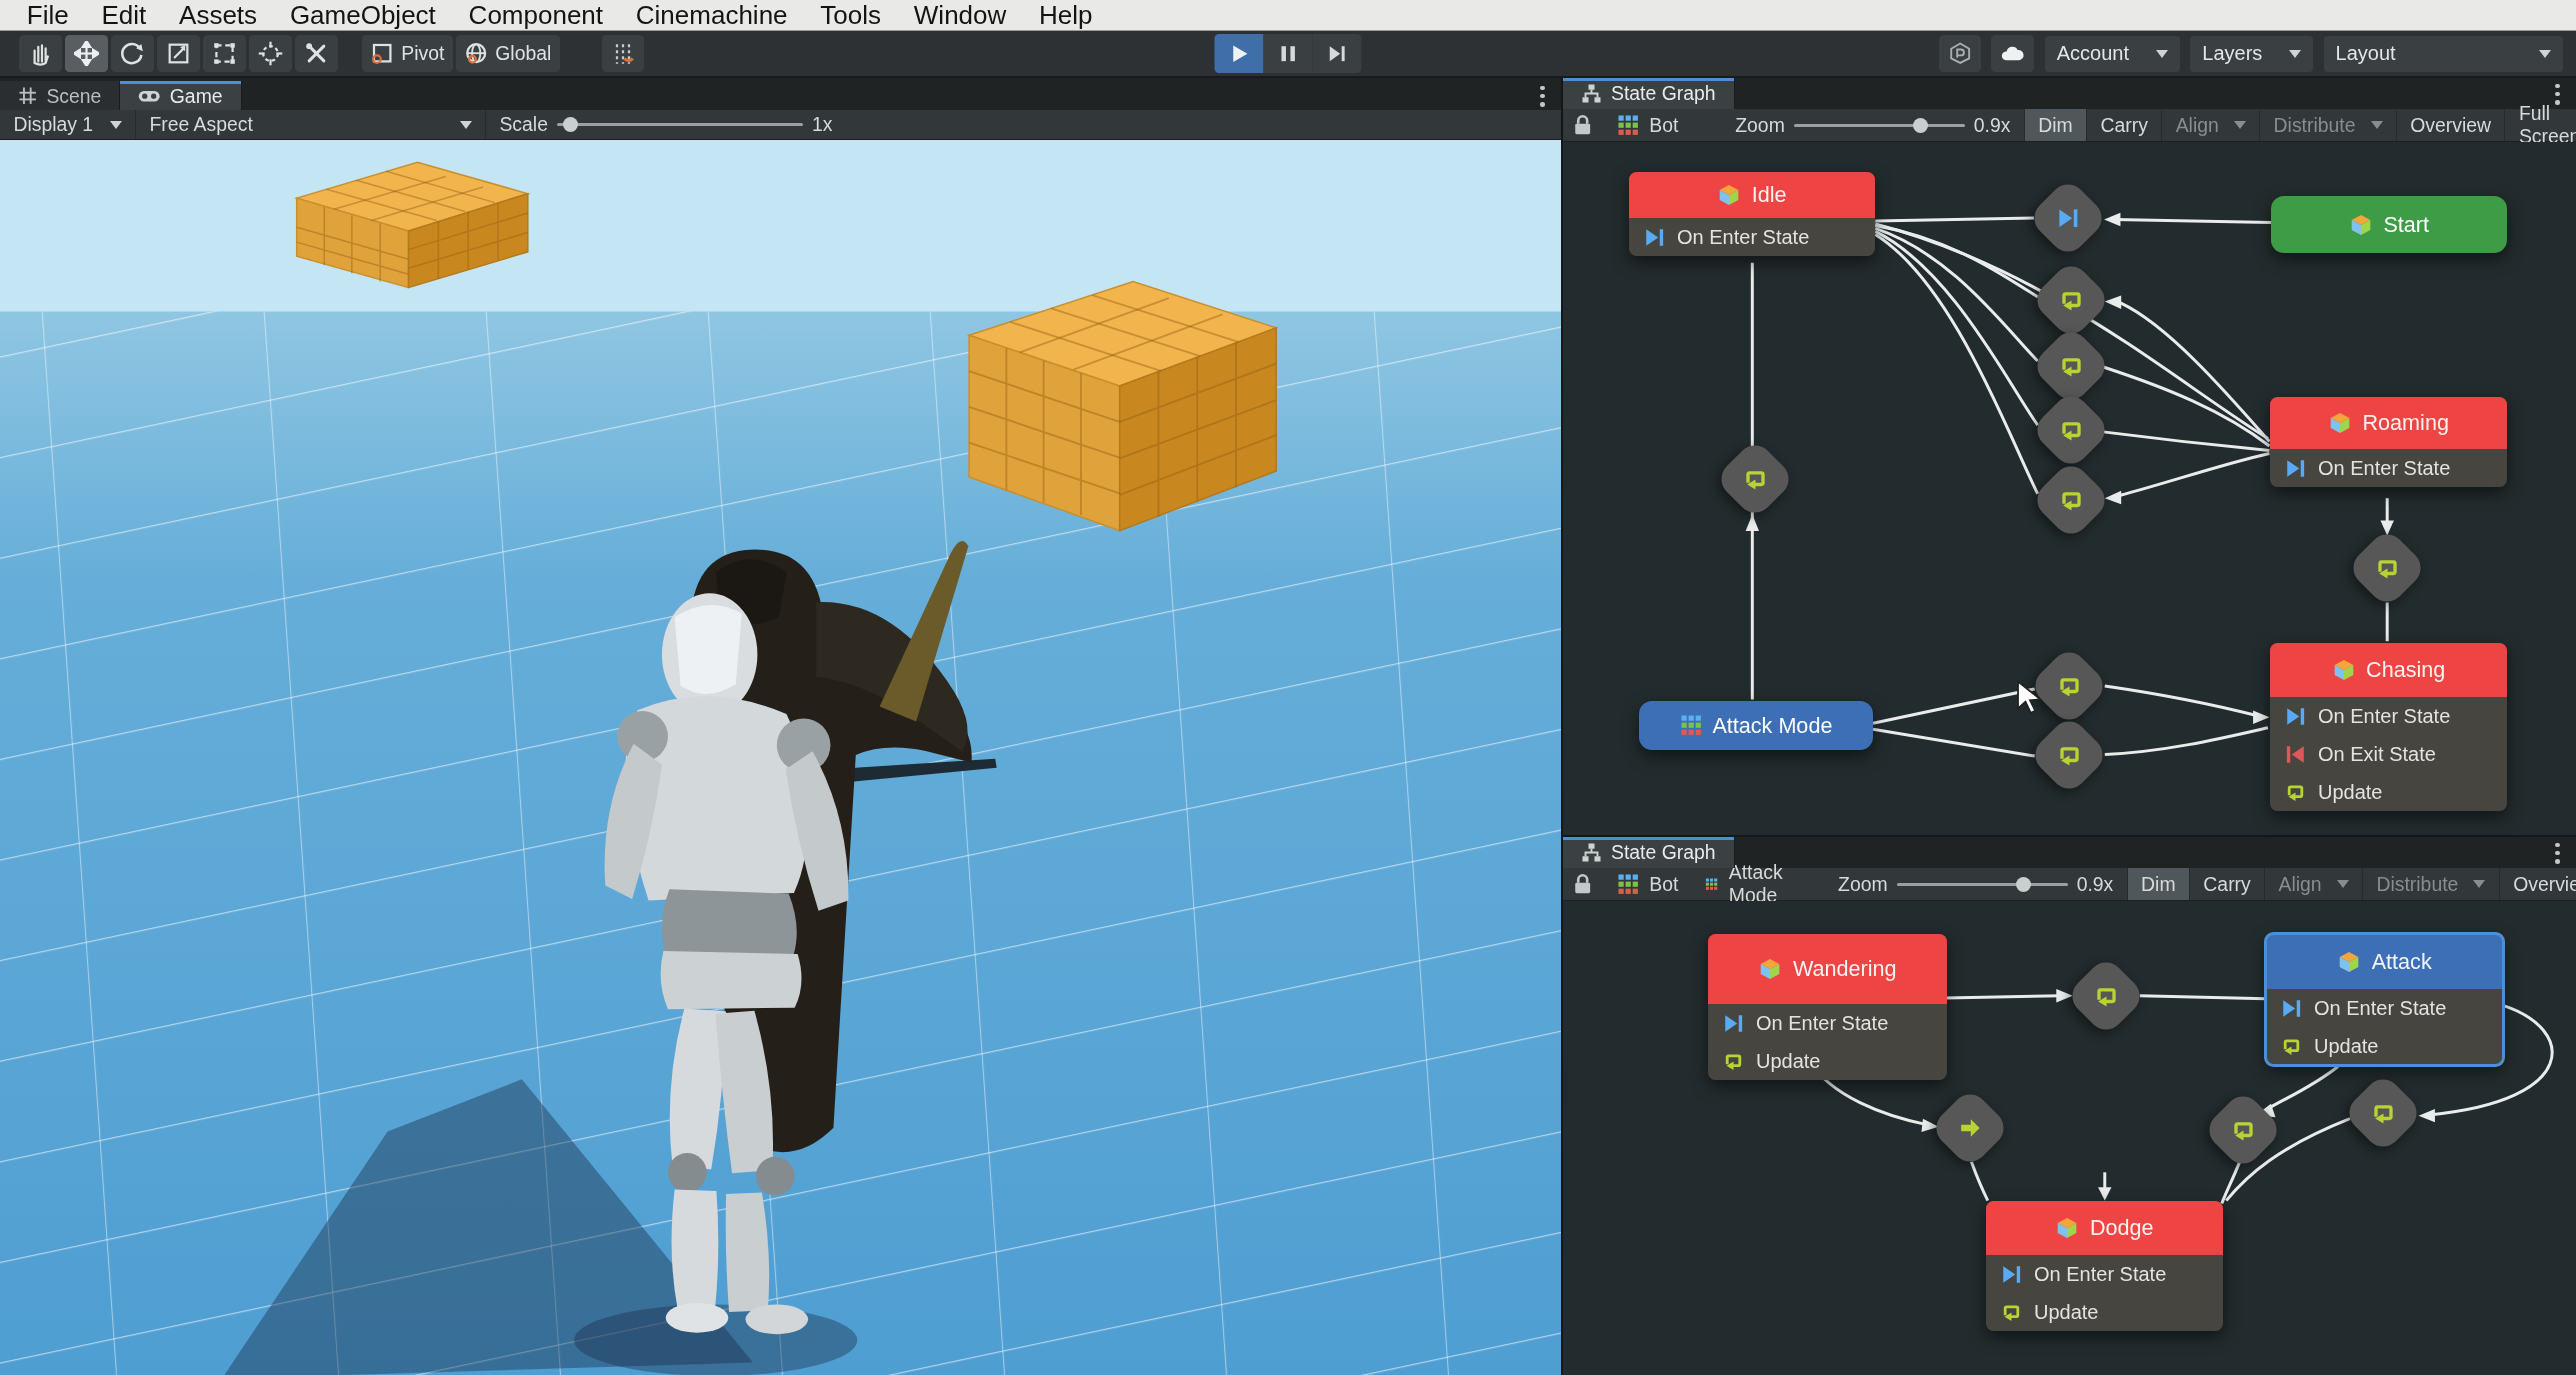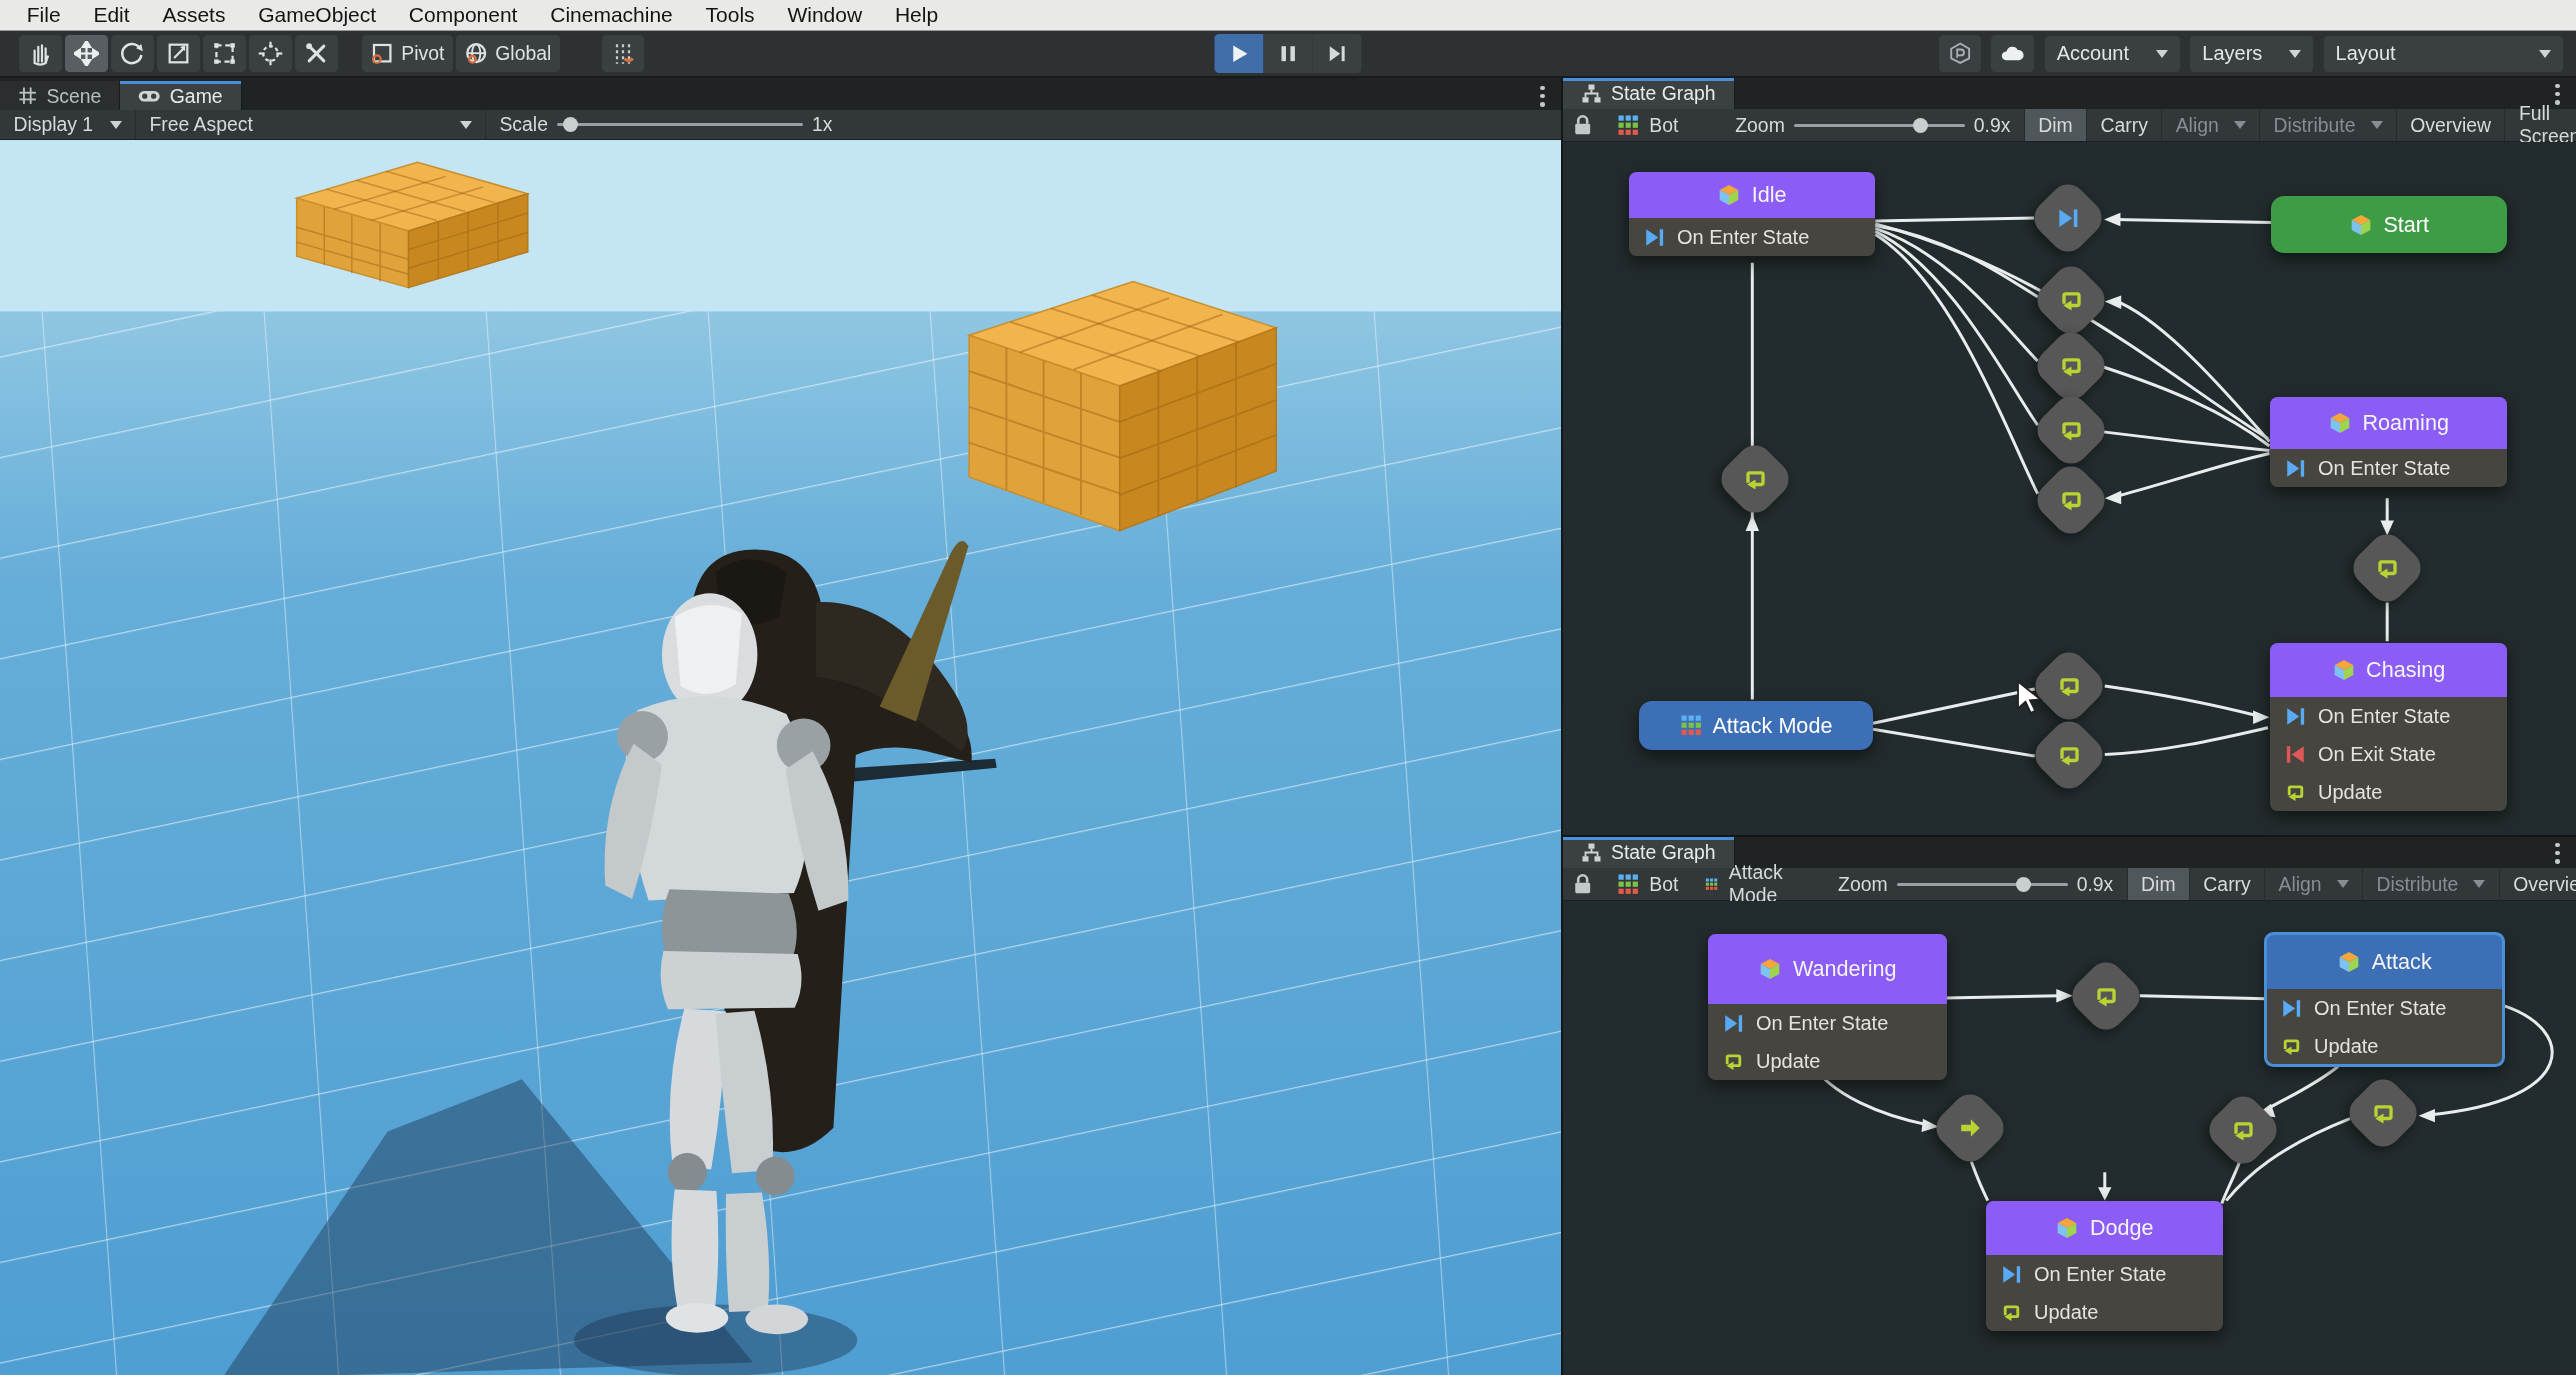--- a/index.html
+++ b/index.html
@@ -2,21 +2,21 @@
 <html style="font-size:12px"><head>
 <meta charset="utf-8">
 <style>
   * { margin:0; padding:0; box-sizing:border-box; }
   html,body { width:2576px; height:1376px; background:#17191a; font-family:"Liberation Sans", sans-serif; overflow:hidden; }
   .abs { position:absolute; }
 
   
   .menubar { left:0; top:0; width:2576px; height:31px; background:#e9e9e7; border-bottom:1.5px solid #9a9a98;
              display:flex; align-items:center; padding-left:10.4px; }
-  .menu-item { font-size:21px; color:#141414; padding:0 16.4px; height:100%; display:flex; align-items:center; cursor:default; }
+  .menu-item { font-size:26px; color:#141414; padding:0 16.4px; height:100%; display:flex; align-items:center; cursor:default; }
 
   
   .toolbar { left:0; top:31px; width:2576px; height:46px; background:#2d3133; border-bottom:1.5px solid #191c1d;
              display:flex; align-items:center; }
   .toolgrp { display:flex; align-items:center; gap:3px; margin-left:19.4px; }
   .tbtn { height:37px; min-width:42px; background:#3a3f41; border-radius:4.5px; display:flex; align-items:center;
           justify-content:center; padding:0 9px; color:#dfe2e3; font-size:19.4px; gap:7.5px; }
   .tbtn.sel { background:#585e61; }
   .tbtn svg { display:block; }
   .caret { width:0; height:0; border-left:6.7px solid transparent; border-right:6.7px solid transparent; border-top:8.2px solid #cfd3d4; margin-left:7.5px; }
@@ -43,21 +43,21 @@
   .sb-btn { display:flex; align-items:center; gap:7.5px; padding:0 13.4px; height:100%; border-left:0.7px solid #262b2d; }
   .sb-btn.on { background:#50575a; }
   .sb-btn.muted { color:#878d90; }
   .slider { display:flex; align-items:center; gap:9px; }
   .track { height:3px; background:#9aa1a4; border-radius:1.5px; position:relative; }
   .knob { width:15px; height:15px; border-radius:50%; background:#c9cecf; position:absolute; top:-6px; }
 
   
   .gcanvas { background:#222b2d; position:absolute; overflow:hidden; }
   .node { position:absolute; border-radius:7.5px; overflow:hidden; box-shadow:0 6px 16.4px rgba(0,0,0,.5); }
-  .nhead { display:flex; align-items:center; justify-content:center; gap:10.4px; background:#8b5cf6; color:#f4f4f2; font-size:21.6px; }
+  .nhead { display:flex; align-items:center; justify-content:center; gap:10.4px; background:#ef4444; color:#f4f4f2; font-size:21.6px; }
   .nhead.blue { background:#3d6fb6; }
   .nbody { background:#474540; }
   .nrow { display:flex; align-items:center; gap:12px; padding:7.5px 15px; font-size:20px; color:#e4e3e0; }
   .node.selected { outline:3px solid #4a90d9; outline-offset:-1.5px; }
   .single { display:flex; align-items:center; justify-content:center; gap:10.4px; color:#fff; font-size:21.6px;
             border-radius:13px; position:absolute; box-shadow:0 6px 16.4px rgba(0,0,0,.5); }
   .diamond { position:absolute; width:70px; height:70px; display:flex; align-items:center; justify-content:center; }
   .diamond::before { content:""; position:absolute; inset:6px; background:#575757; border-radius:18px; transform:rotate(45deg); box-shadow:0 4.5px 12px rgba(0,0,0,.45); }
   .diamond svg { position:relative; }
   .edges { position:absolute; inset:0; }

